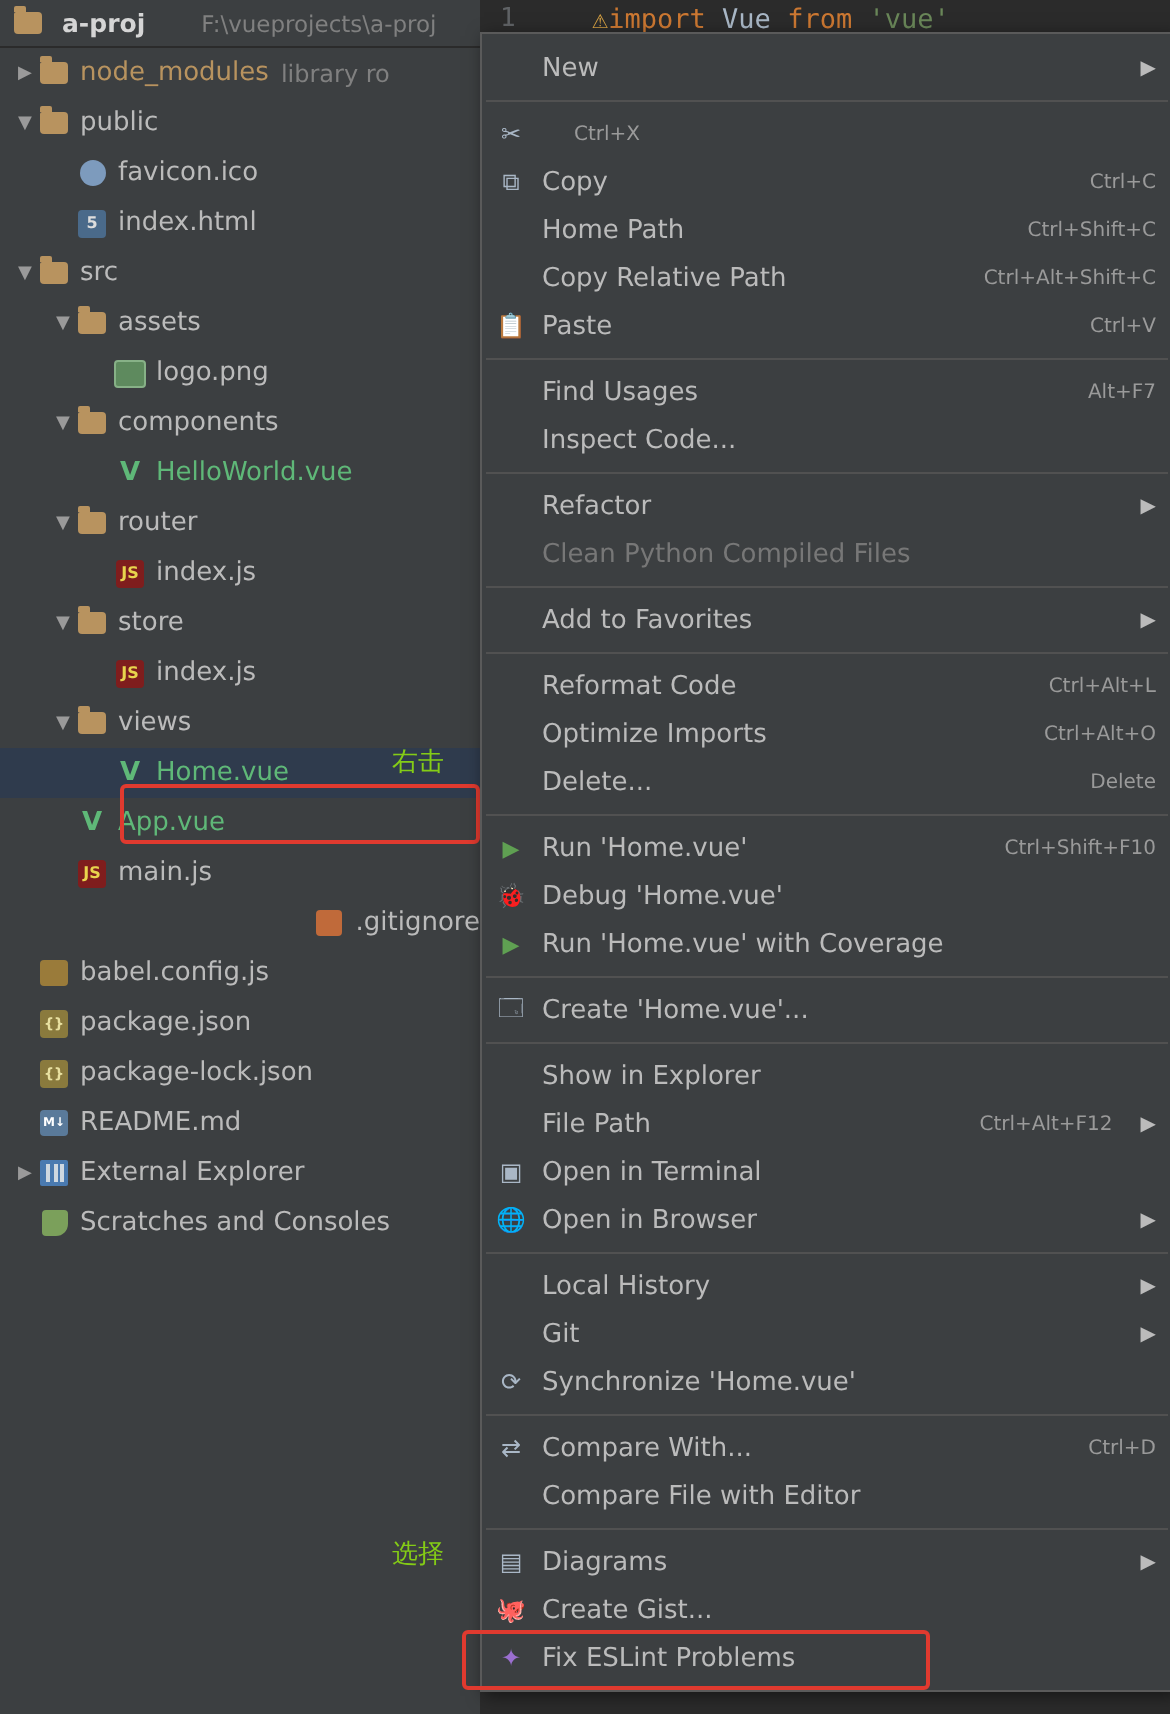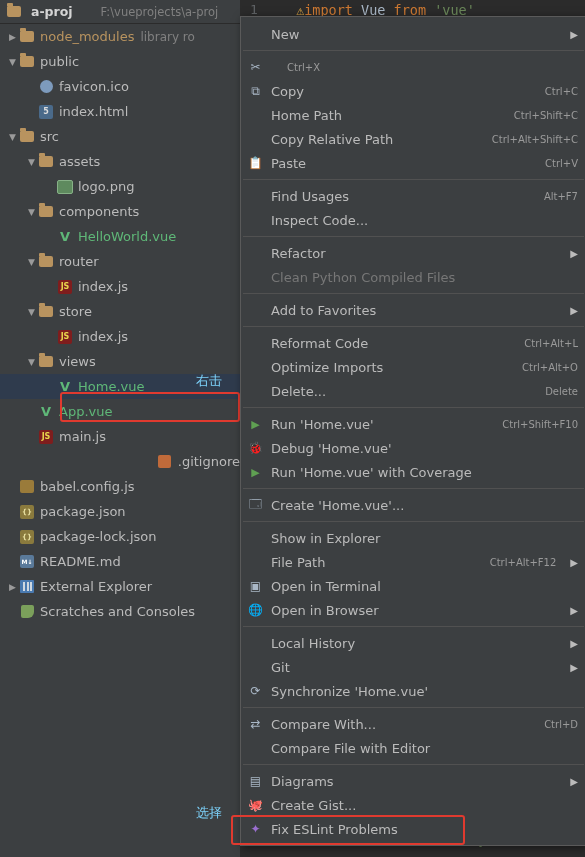--- a/index.html
+++ b/index.html
@@ -217,21 +217,21 @@
     background: #2f3b4d;
   }
   .highlight-box {
     position: absolute;
     border: 2px solid #e03a2f;
     border-radius: 3px;
     pointer-events: none;
   }
   .annot {
     position: absolute;
-    color: #7dd3fc;
+    color: #84cc16;
     font-family: Liberation Mono, monospace;
     font-size: 13px;
   }
 
   
   .ctx-menu {
     position: absolute;
     left: 240px; top: 16px;
     width: 345px;
     background: #3c3f41;
@@ -478,21 +478,21 @@
         <span class="icon">
           <span class="scratchicon"></span>
         </span>
         <span class="label">Scratches and Consoles</span>
       </div>
     </div>
 </div>
 
 <div class="highlight-box" style="left:60px; top:392px; width:176px; height:26px;"></div>
 <div class="annot" style="left:196px; top:372px;">右击</div>
-<div class="annot" style="left:196px; top:804px;">选择</div>
+<div class="annot" style="left:196px; top:768px;">选择</div>
 
 <div class="ctx-menu" id="ctx-menu">
     <div class="mi">
       <span class="mi-icon"></span>
       <span class="mi-label">New</span>
       <span class="mi-sub">▶</span>
     </div>
     <div class="sep"></div>
     <div class="mi">
       <span class="mi-icon">✂</span>

